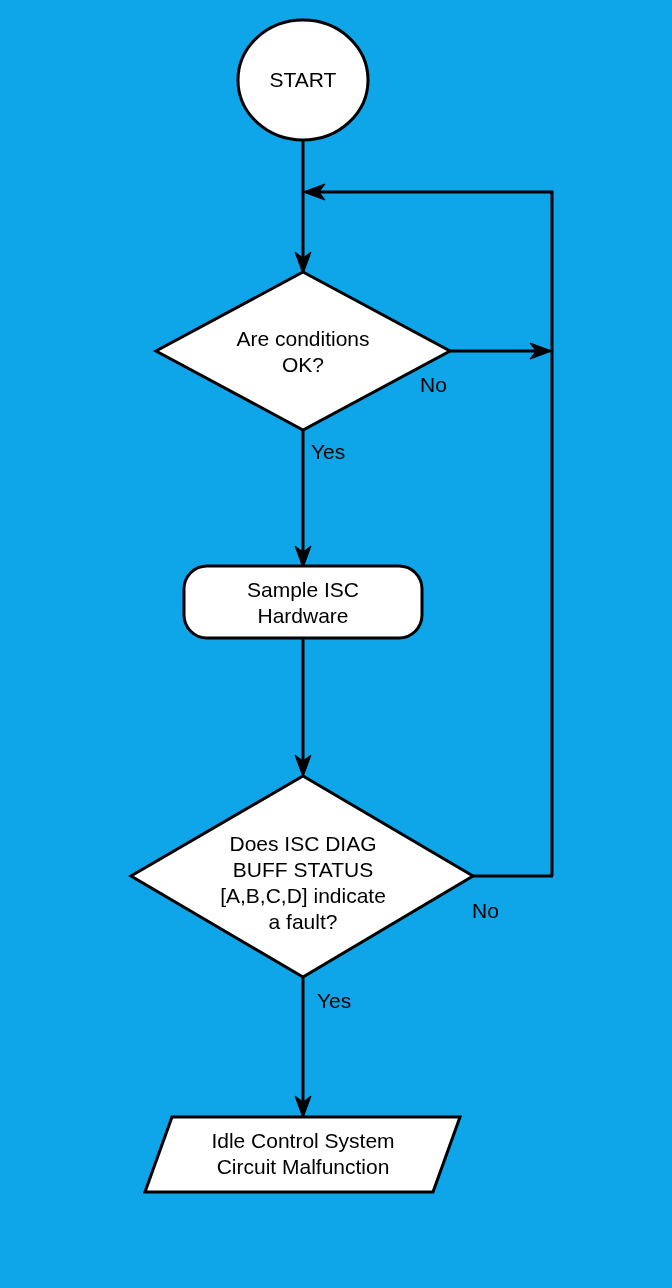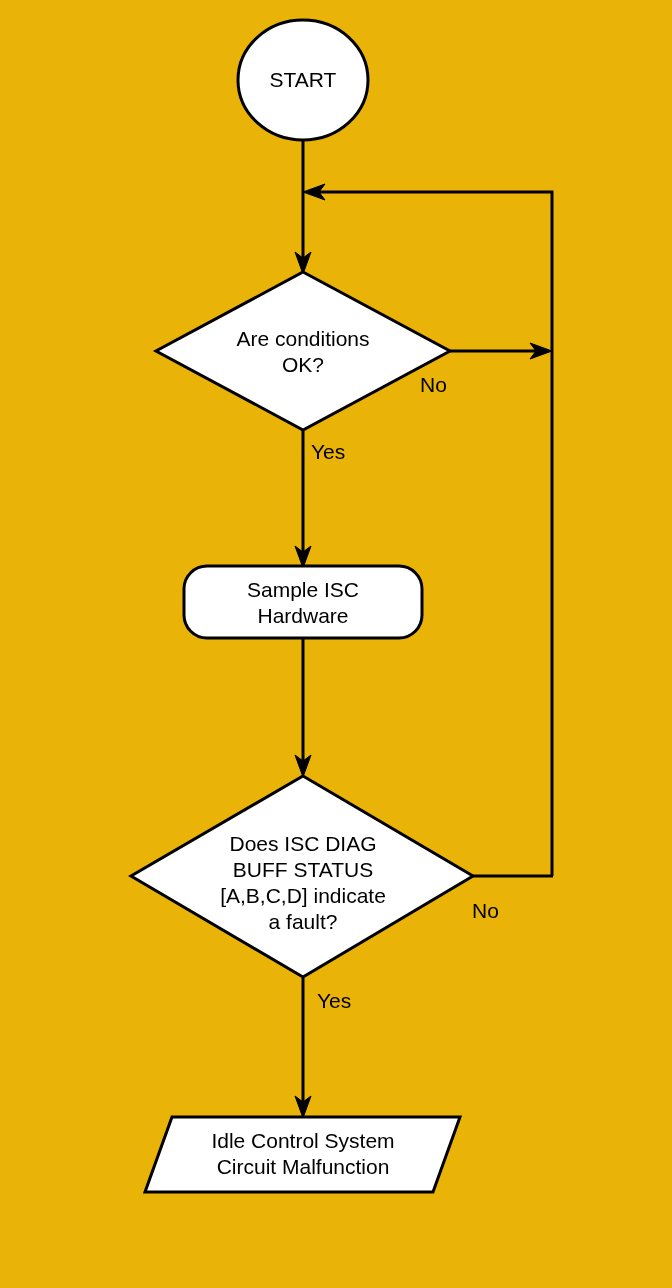--- a/index.html
+++ b/index.html
@@ -5,21 +5,21 @@
 <style>
   html, body {
     margin: 0;
     padding: 0;
     background: #ffffff;
   }
   #page {
     position: relative;
     width: 672px;
     height: 1288px;
-    background: #eab308;
+    background: #0ea5e9;
     overflow: hidden;
     font-family: "Liberation Sans", sans-serif;
   }
   svg#flow {
     position: absolute;
     left: 0;
     top: 0;
     width: 672px;
     height: 1288px;
     display: block;

